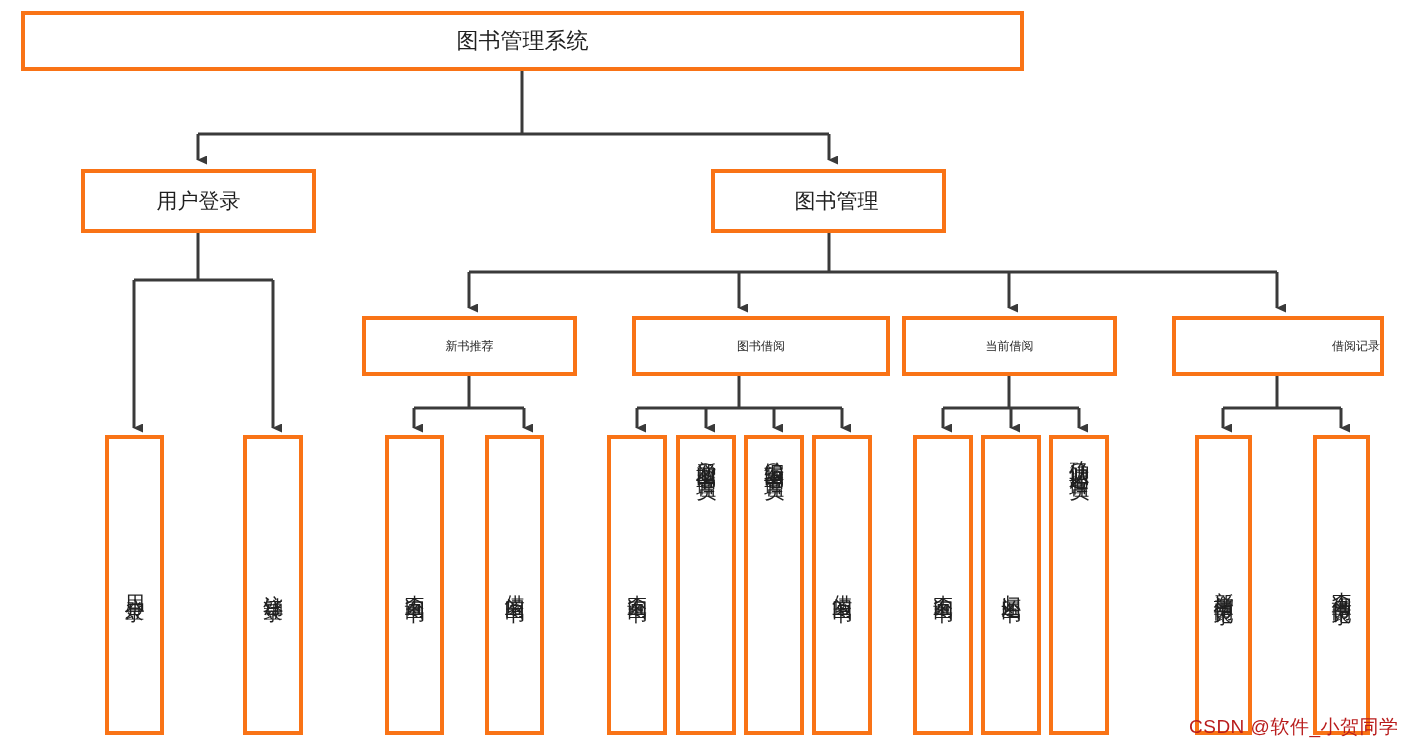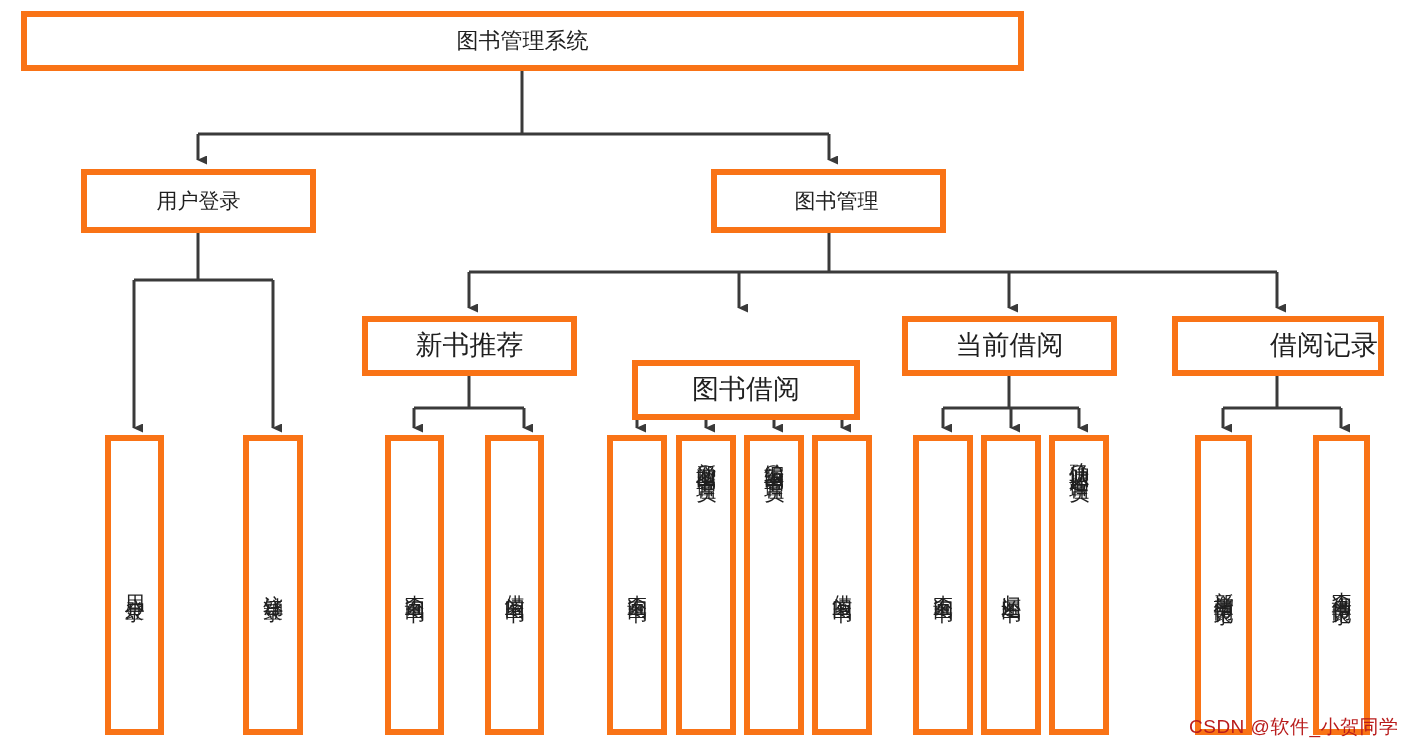--- a/index.html
+++ b/index.html
@@ -22,37 +22,37 @@
     position: absolute;
     left: 0;
     top: 0;
     width: 1405px;
     height: 747px;
     pointer-events: none;
   }
   .node {
     position: absolute;
     box-sizing: border-box;
-    border: 6px solid #f97316;
+    border: 4px solid #f97316;
     background: #ffffff;
     display: flex;
     align-items: center;
     justify-content: center;
     color: #1f1f1f;
     line-height: 1.18;
     text-align: center;
   }
   .node.level0 {
     font-size: 22px;
   }
   .node.level1 {
     font-size: 21px;
   }
   .node.level2 {
-    font-size: 27px;
+    font-size: 12px;
   }
   .node.leaf {
     font-size: 20px;
     align-items: flex-start;
     justify-content: center;
     padding-top: 6px;
   }
   .node.leaf .vlabel {
     writing-mode: vertical-rl;
     text-orientation: upright;
@@ -137,21 +137,21 @@
   <div class="node level1" style="left:81px; top:169px; width:235px; height:64px;">
     <span>用户登录</span>
   </div>
   <div class="node level1" style="left:711px; top:169px; width:235px; height:64px;padding-left:16px;">
     <span>图书管理</span>
   </div>
 
   <div class="node level2" style="left:362px; top:316px; width:215px; height:60px;">
     <span>新书推荐</span>
   </div>
-  <div class="node level2" style="left:632px; top:316px; width:228px; height:60px;margin-top:44px;">
+  <div class="node level2" style="left:632px; top:316px; width:258px; height:60px;">
     <span>图书借阅</span>
   </div>
   <div class="node level2" style="left:902px; top:316px; width:215px; height:60px;">
     <span>当前借阅</span>
   </div>
   <div class="node level2" style="left:1172px; top:316px; width:212px; height:60px;justify-content:flex-end;">
     <span>借阅记录</span>
   </div>
 
   <div class="node leaf center-v" style="left:105px; top:435px; width:59px; height:300px;">

